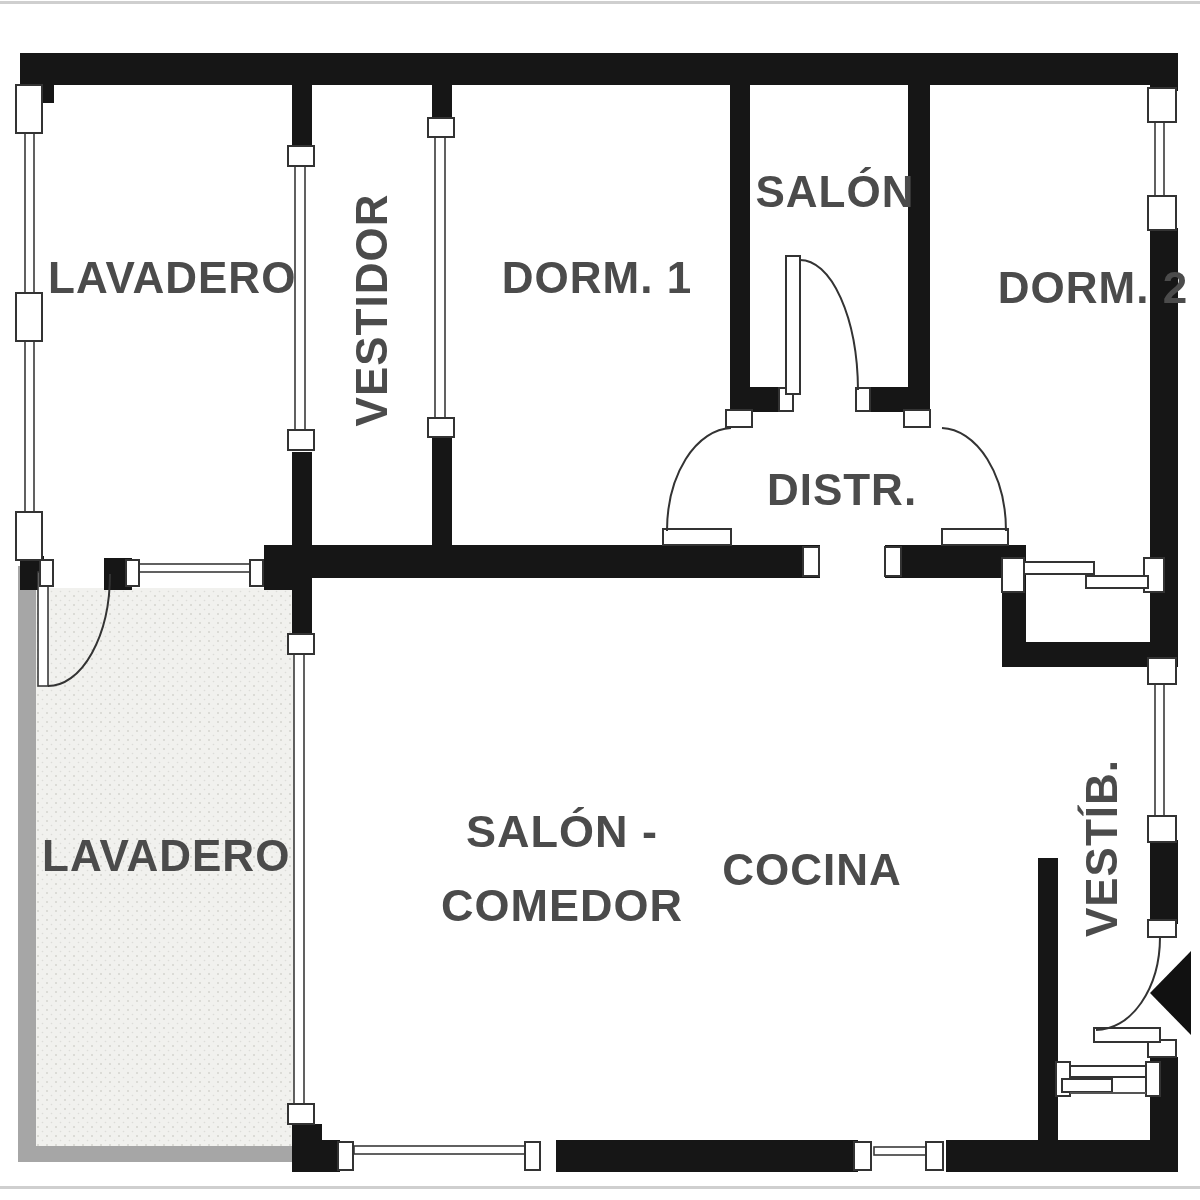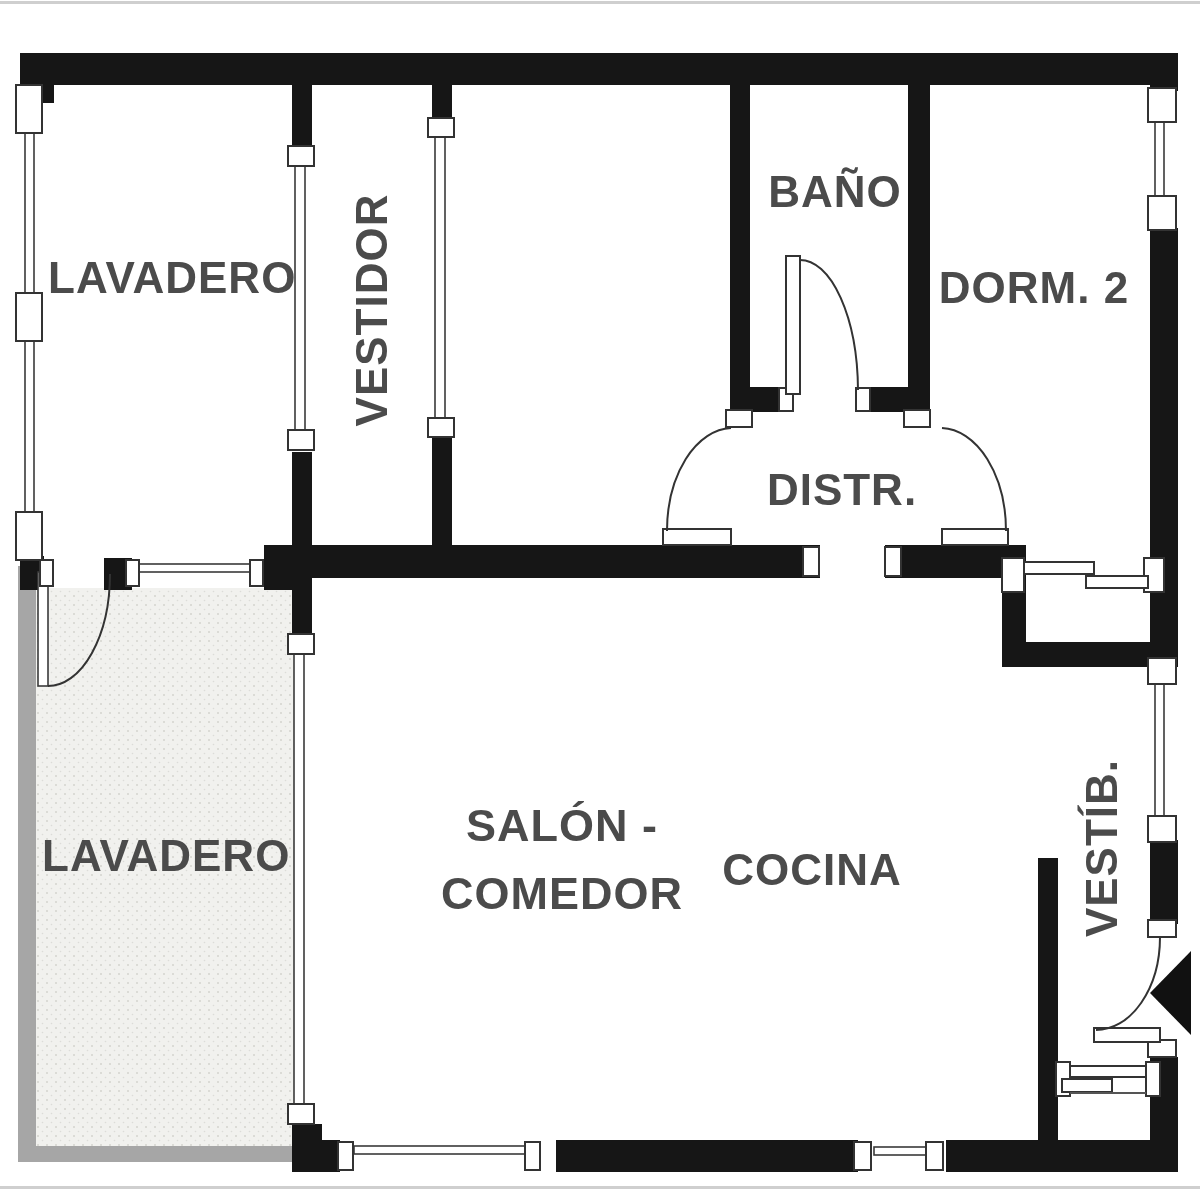--- a/index.html
+++ b/index.html
@@ -18,25 +18,25 @@
   g.slide rect{fill:#ffffff;stroke:#333333;stroke-width:2;}
   g.slide line{stroke:#555;stroke-width:2;}
   
   .room-label{position:absolute;font-weight:700;font-size:44px;line-height:50px;height:50px;
               color:var(--label,#4b4b4b);text-align:center;letter-spacing:1px;white-space:nowrap;}
   .vert{transform:rotate(-90deg);}
   #lbl-lavadero{left:48px;top:253px;width:200px;text-align:right;}
   #lbl-vestidor{left:192px;top:285px;width:360px;}
   #lbl-dorm1{left:497px;top:253px;width:200px;}
   #lbl-bano{left:745px;top:167px;width:180px;}
-  #lbl-dorm2{left:934px;top:263px;width:200px;}
+  #lbl-dorm2{left:993px;top:263px;width:200px;}
   #lbl-distr{left:752px;top:465px;width:180px;text-align:center;}
   #lbl-terraza{left:42px;top:831px;width:220px;}
   #lbl-salon{left:412px;top:792px;width:300px;height:136px;line-height:68px;font-size:45px;}
-  #lbl-salon div{height:68px;line-height:68px;}
+  #lbl-salon div{height:68px;line-height:68px;margin-top:6px;}
   #lbl-cocina{left:712px;top:845px;width:200px;}
   #lbl-vestib{left:952px;top:823px;width:300px;}
 </style>
 </head>
 <body>
 
 <div id="stage">
 
   <div class="pageline" style="top:1px"></div>
   <div class="pageline" style="top:1186px"></div>
@@ -173,21 +173,22 @@
       <path d="M 1160 937 A 64 93 0 0 1 1096 1030"></path>
     </g>
 
     <g>
       <path d="M 1150 993 L 1191 951 L 1191 1035 Z" fill="#111111"></path>
     </g>
   </svg>
 
   <div class="room-label" id="lbl-lavadero">LAVADERO</div>
   <div class="room-label vert" id="lbl-vestidor">VESTIDOR</div>
-  <div class="room-label" id="lbl-bano">BAÑO</div>
+  <div class="room-label" id="lbl-dorm1">DORM. 1</div>
+  <div class="room-label" id="lbl-bano">SALÓN</div>
   <div class="room-label" id="lbl-dorm2">DORM. 2</div>
   <div class="room-label" id="lbl-distr">DISTR.</div>
   <div class="room-label" id="lbl-terraza">LAVADERO</div>
   <div class="room-label" id="lbl-salon">
     <div>SALÓN -</div>
     <div>COMEDOR</div>
   </div>
   <div class="room-label" id="lbl-cocina">COCINA</div>
   <div class="room-label vert" id="lbl-vestib">VESTÍB.</div>
 </div>

